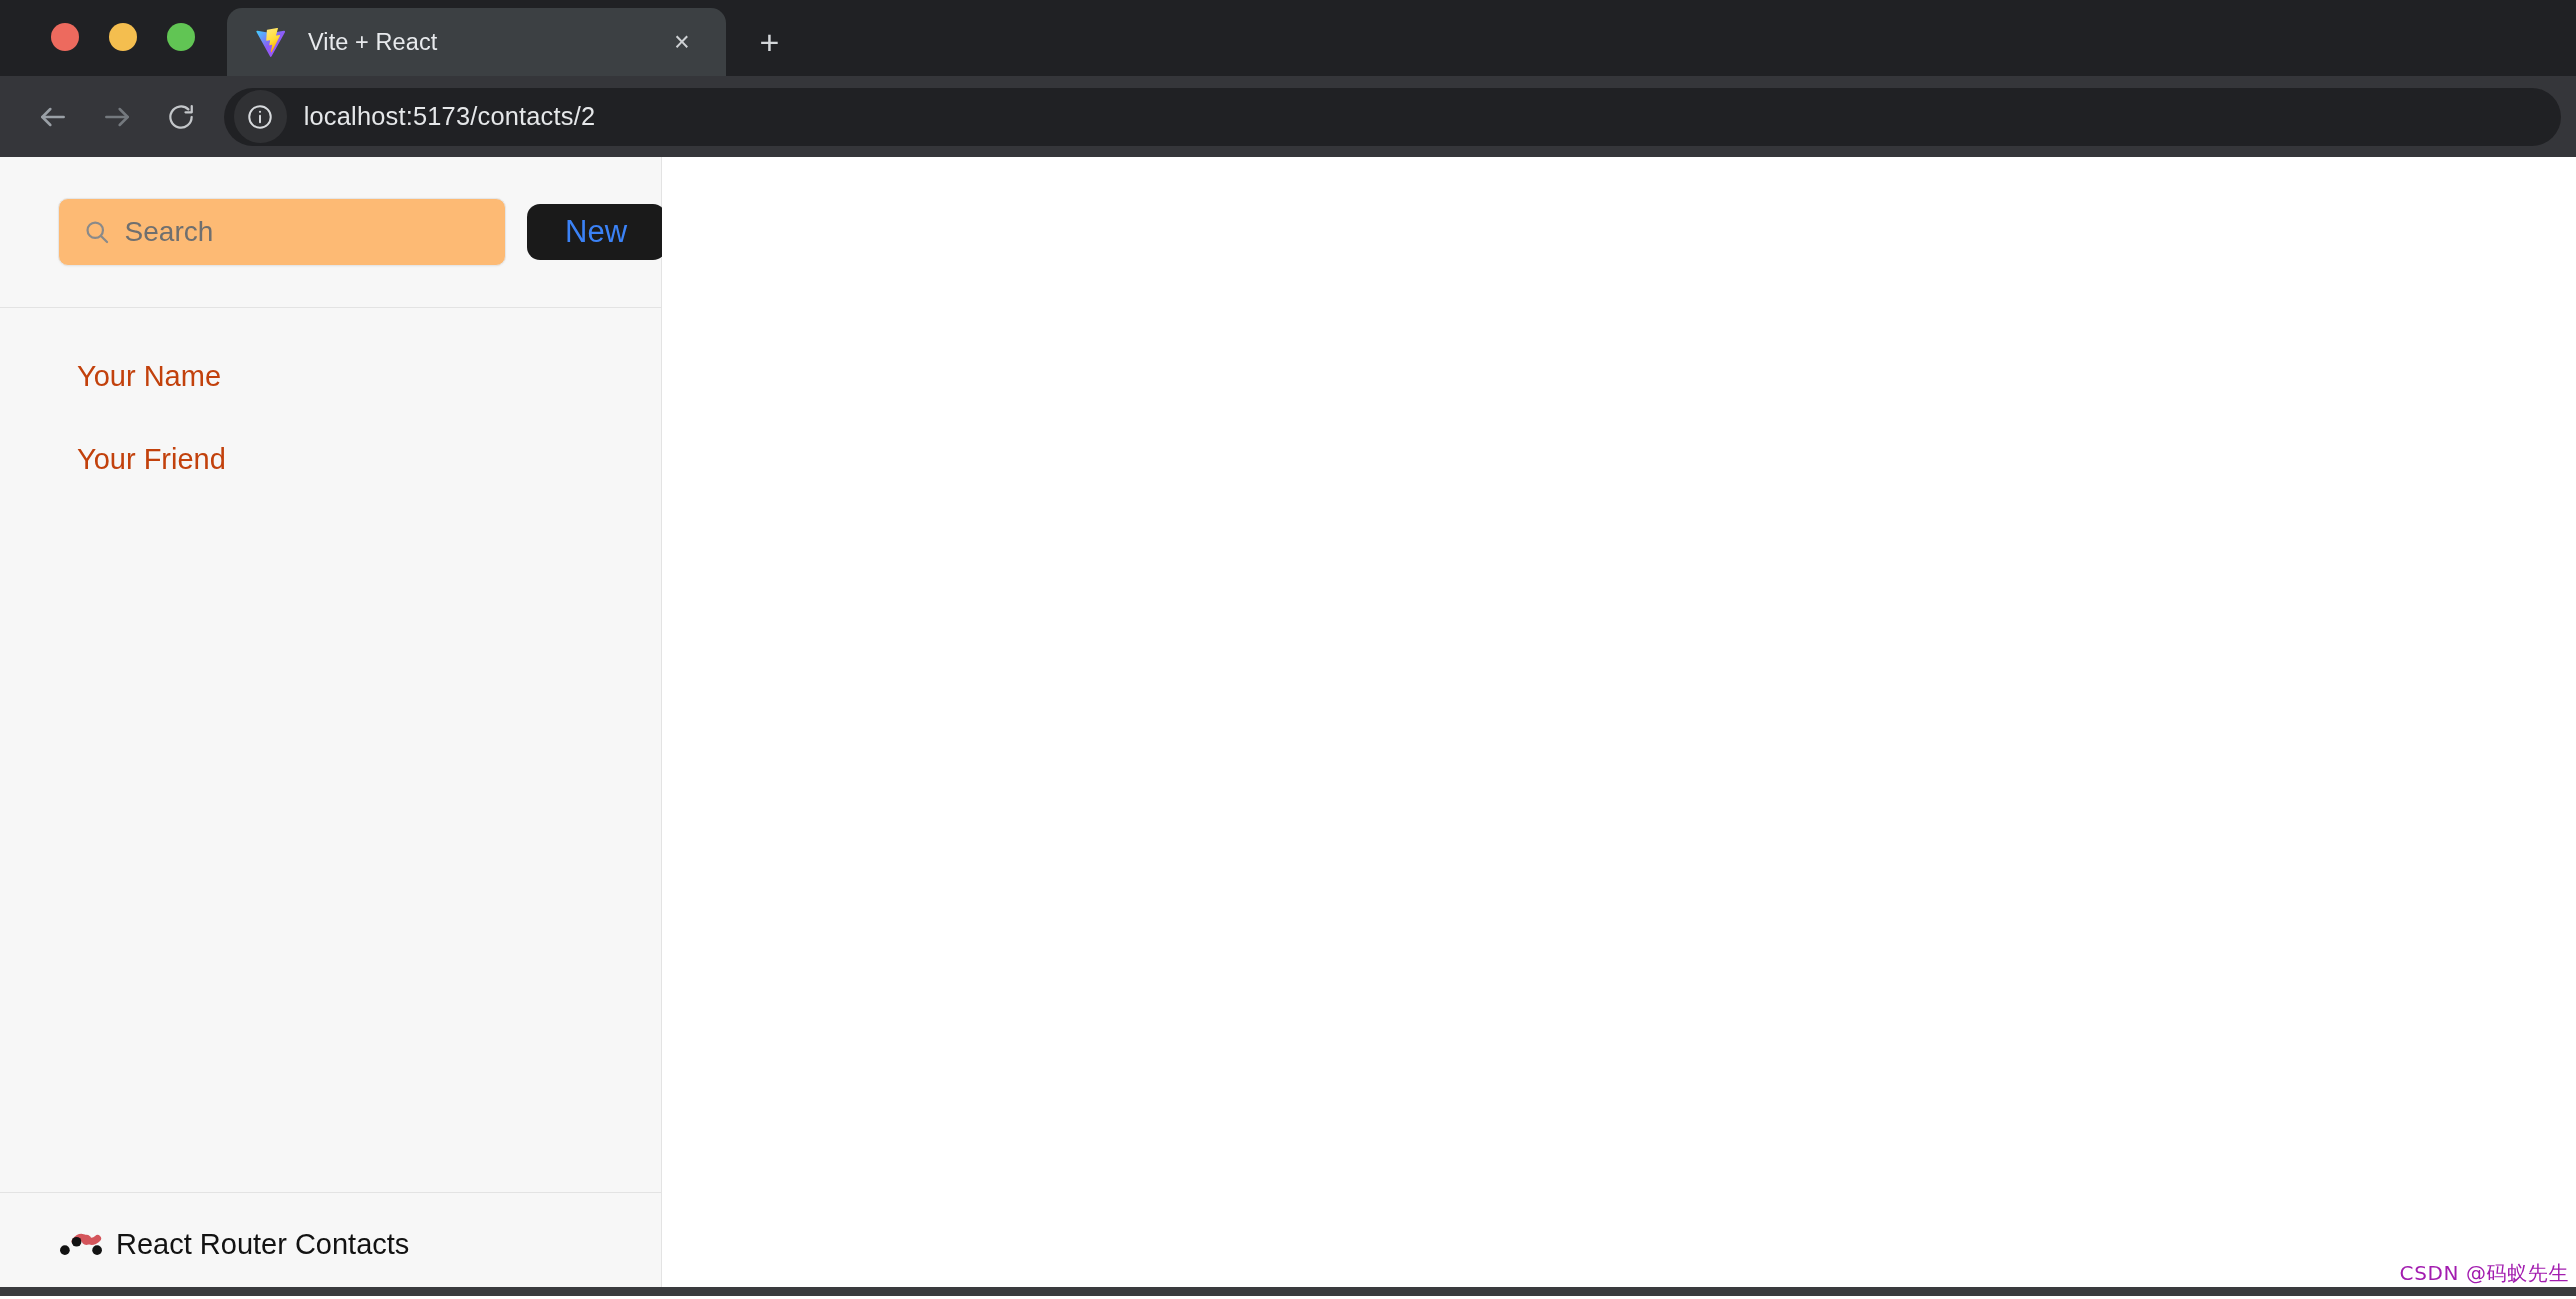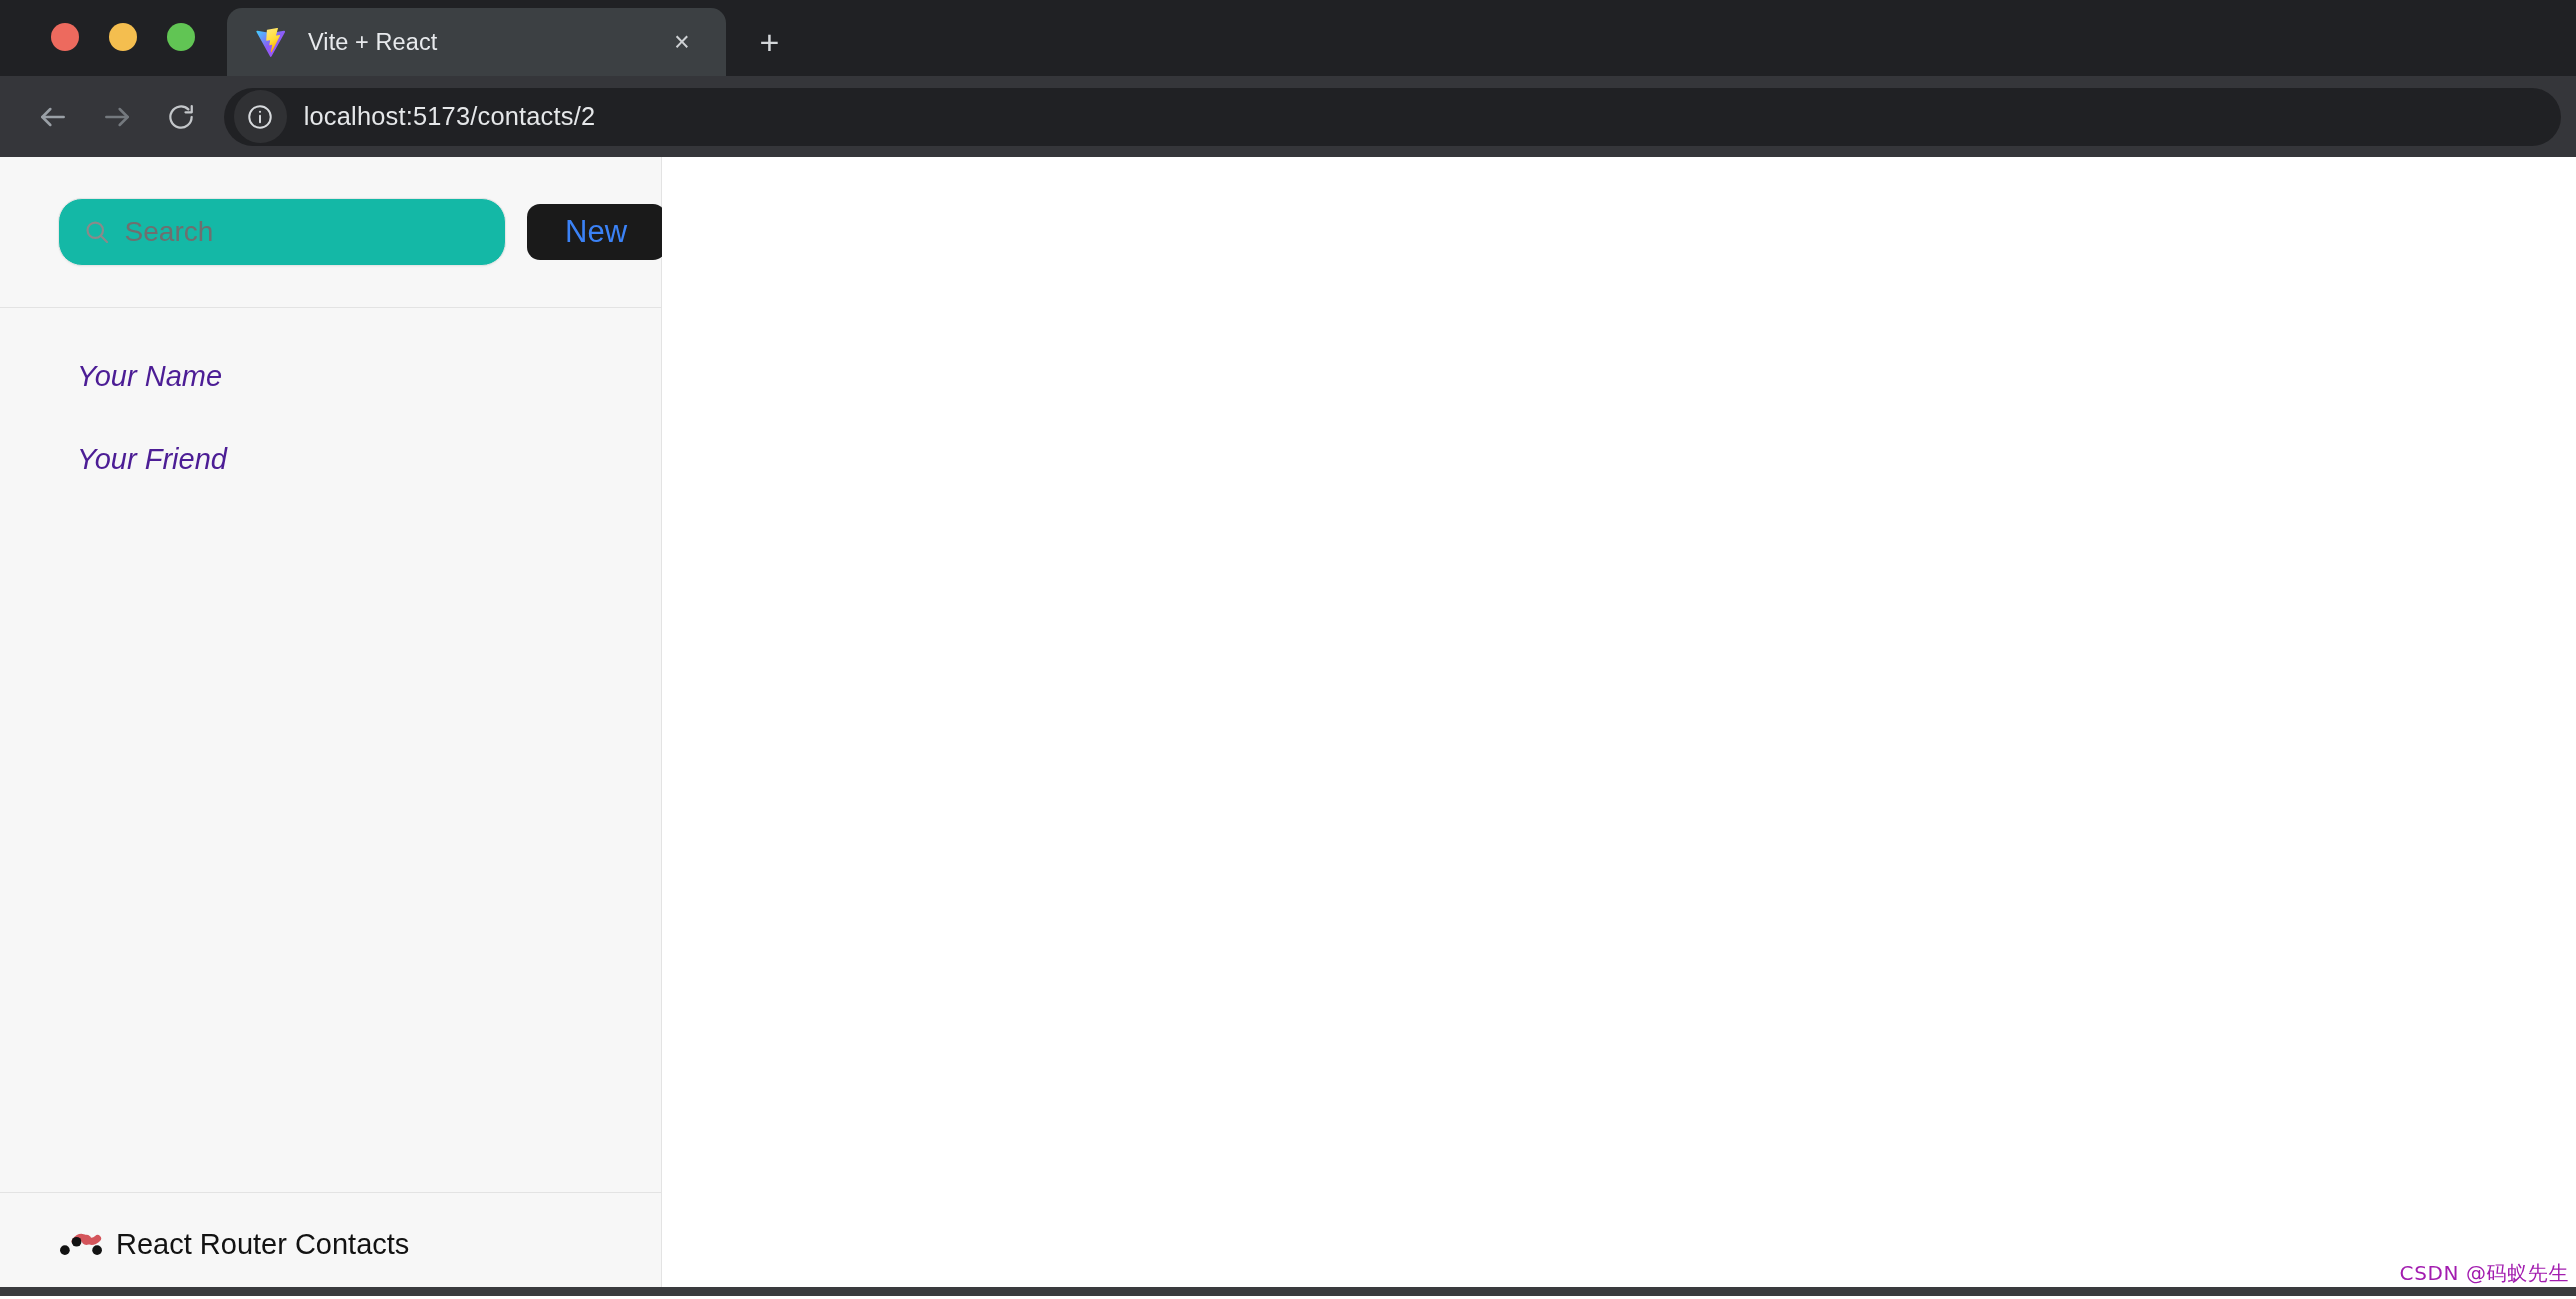--- a/index.html
+++ b/index.html
@@ -142,23 +142,23 @@
     flex: 0 0 151px;
     display: flex;
     align-items: center;
     padding: 0 56px 0 58px;
     gap: 21px;
     border-bottom: 1.9px solid #e3e3e3;
   }
   .search-wrap {
     flex: 1;
     height: 68px;
-    background: #14b8a6;
+    background: #fdba74;
     border: 1.9px solid #e6e6e6;
-    border-radius: 24px;
+    border-radius: 10px;
     display: flex;
     align-items: center;
     padding: 0 19px 0 22.6px;
     box-shadow: 0 0.9px 1.9px rgba(0,0,0,0.04);
   }
   .search-icon {
     flex: 0 0 30px;
     display: flex; align-items: center; justify-content: center;
     margin-right: 13px;
   }
@@ -192,28 +192,27 @@
     flex: 1;
     padding: 38px 49px 0 49px;
     overflow: hidden;
   }
   .contact-list { list-style: none; }
   .contact-item { margin-bottom: 21px; }
   .contact-link {
     display: block;
     padding: 11.3px 28px;
     border-radius: 13px;
-    color: #4c1d95;
+    color: #c2410c;
     text-decoration: none;
     font-size: 29px;
     line-height: 1.35;
     white-space: nowrap;
     overflow: hidden;
     text-overflow: ellipsis;
-    font-style: italic;
   }
 
   .sidebar-footer {
     flex: 0 0 104px;
     border-top: 1.9px solid #e3e3e3;
     display: flex;
     align-items: center;
     padding: 0 58px;
     gap: 5px;
   }

